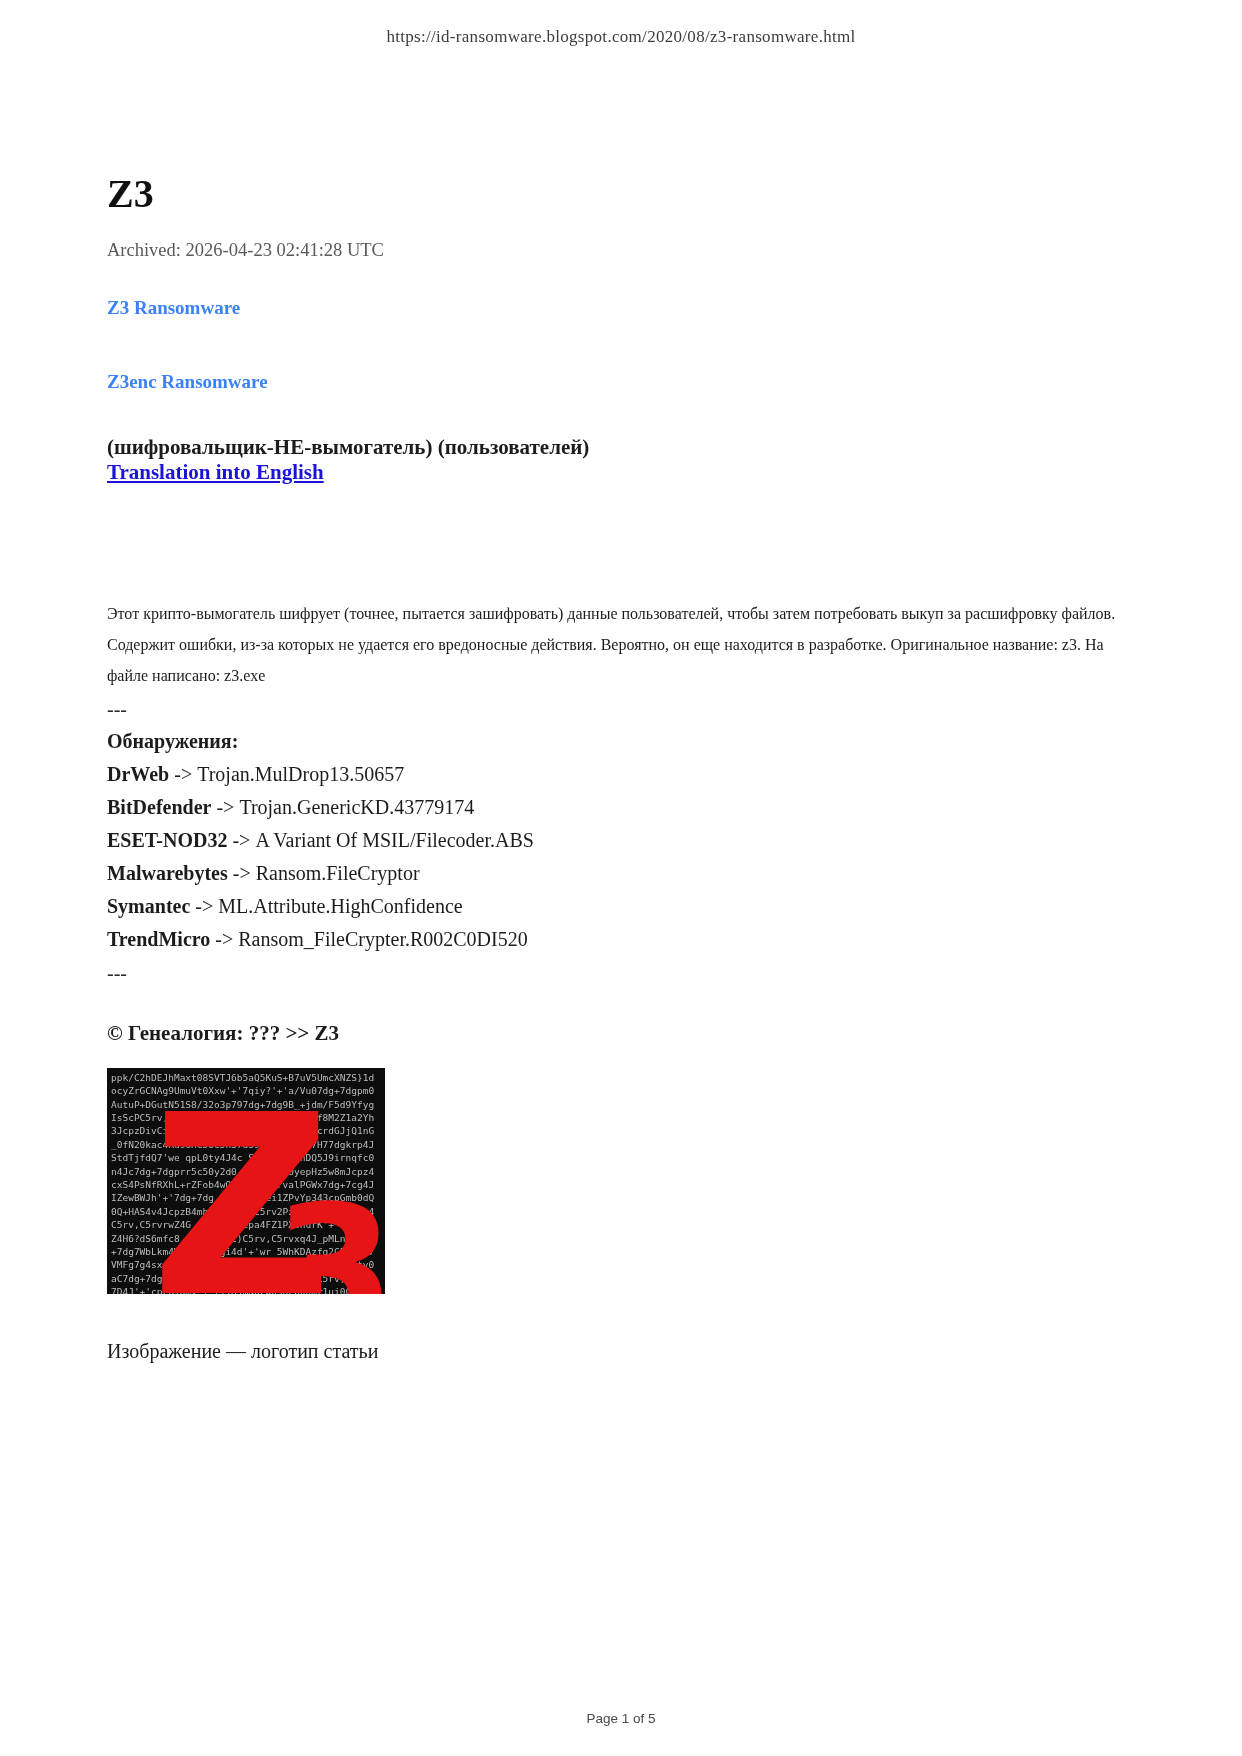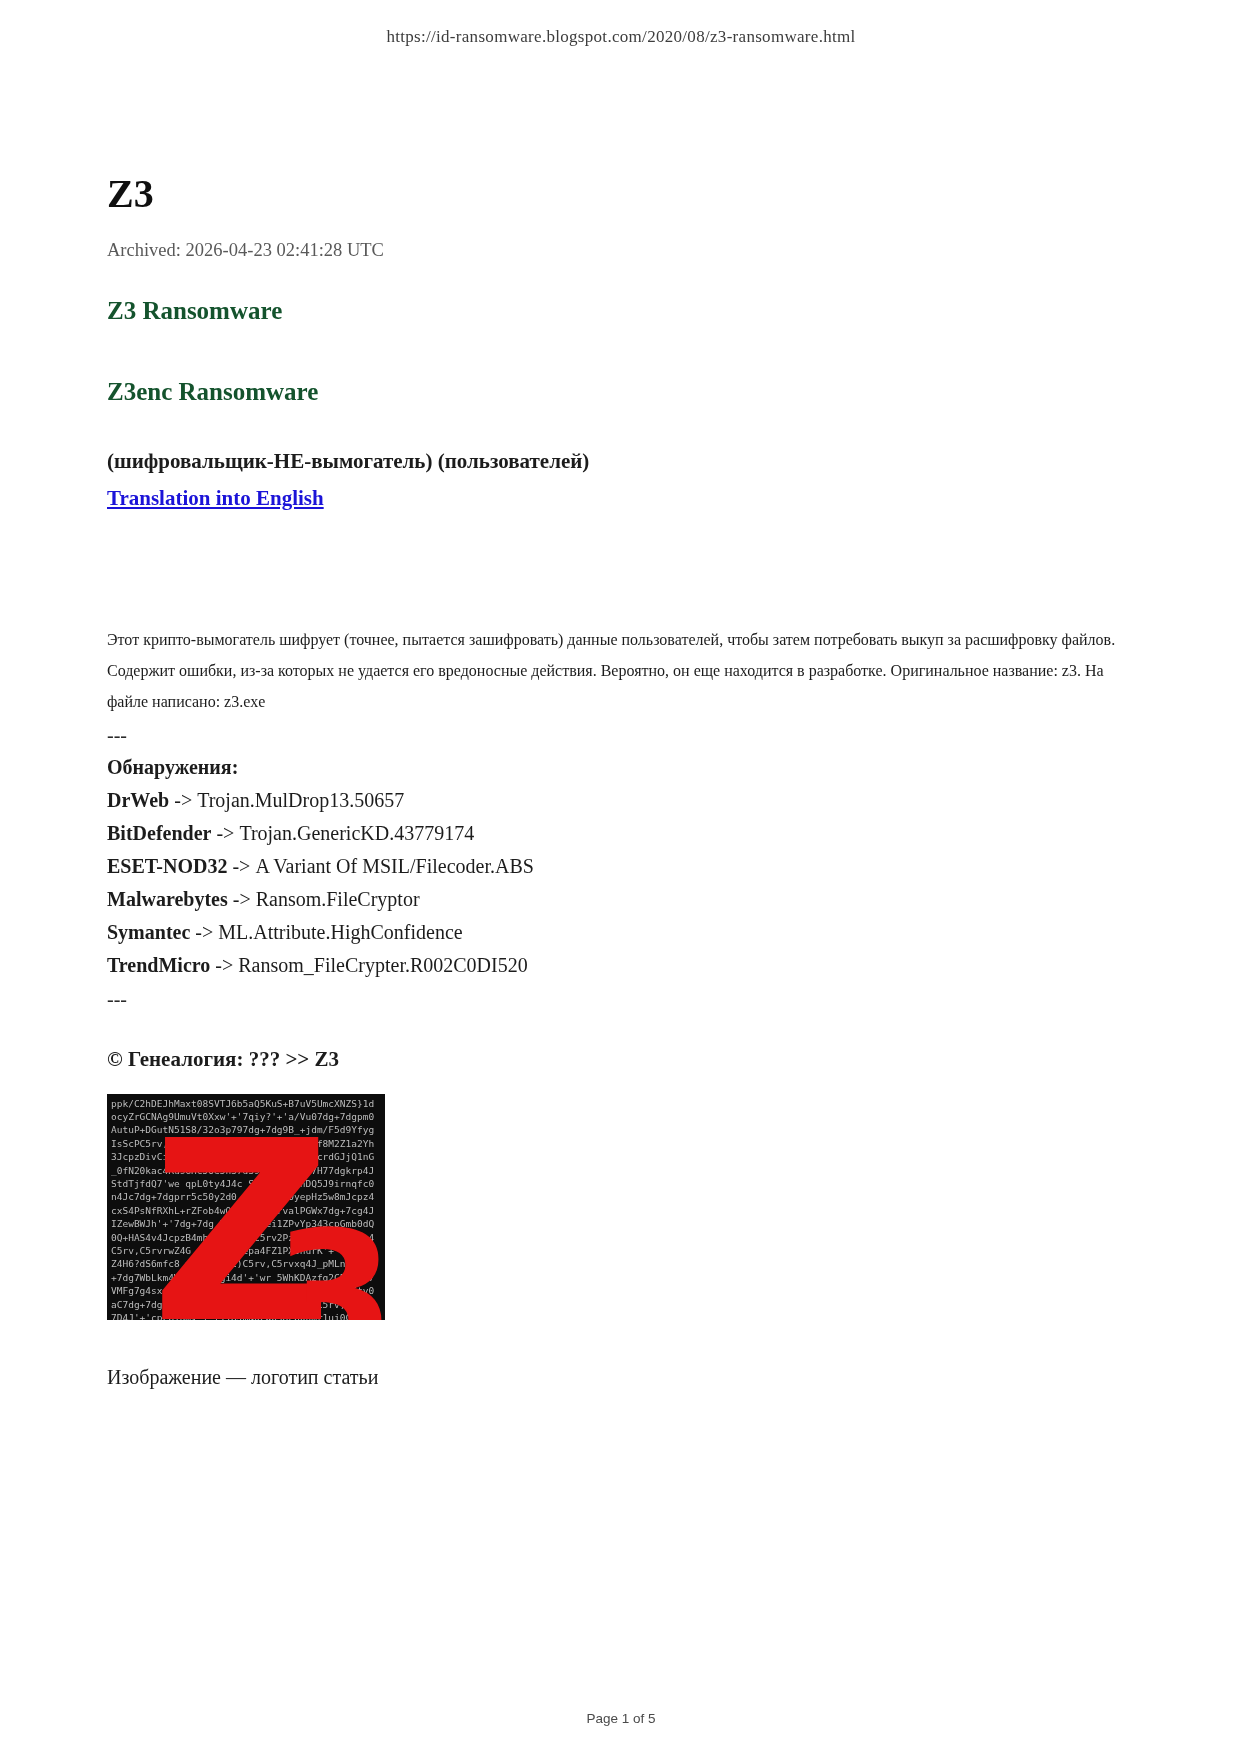--- a/index.html
+++ b/index.html
@@ -14,25 +14,25 @@
   .url-header {
     position:absolute; top:27px; left:0; right:0;
     text-align:center;
     font-family:Liberation Serif, serif;
     font-size:17px; color:#3d3d3d; letter-spacing:0.3px;
   }
   .content { position:absolute; left:107px; top:0; width:1012px; }
 
   .title { margin:172px 0 0 0; font-size:40px; font-weight:bold; color:#101010; line-height:1.1; }
   .archived { margin-top:24px; font-size:18.5px; color:#595959; }
-  .h2 { margin:0; font-size:25px; font-weight:bold; color:#14532d; line-height:1.15; }
+  .h2 { margin:0; font-size:19px; font-weight:bold; color:#3b82f6; line-height:1.15; }
   .h-first { margin-top:36px; }
   .h-second { margin-top:52px; }
   .subtitle { margin-top:42px; font-size:21px; font-weight:bold; }
-  .translation-row { margin-top:12px; }
+  .translation-row { }
   .translation-row a {
     color:#1b13d8; font-weight:bold; font-size:21px; text-decoration:underline;
   }
   .intro { margin:113px 0 0 0; font-size:16px; line-height:31px; width:1010px; }
   .sep { font-size:20px; line-height:31px; margin:2px 0 0 0; color:#2a2a2a; }
   .sep.after-para { margin-top:3px; }
   .detections-label { font-size:20px; font-weight:bold; line-height:33px; }
   .det-row { font-size:20px; line-height:33px; }
   .det-row .vendor { font-weight:bold; }
   .det-row .arrow { padding:0 5px; }

